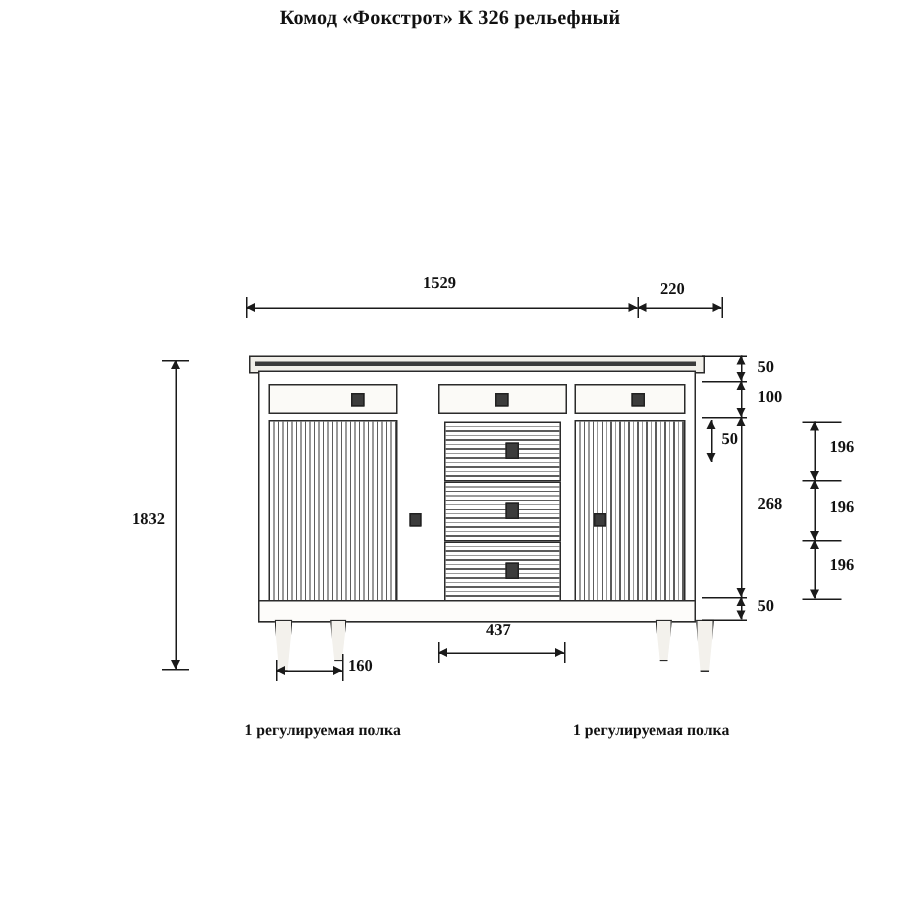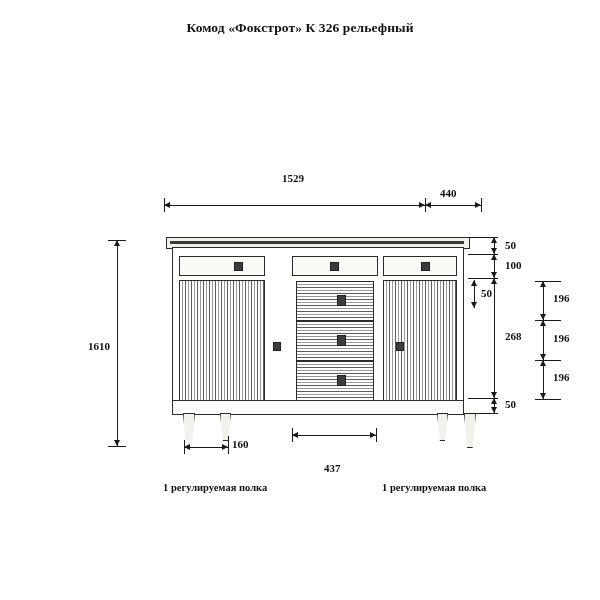--- a/index.html
+++ b/index.html
@@ -14,21 +14,21 @@
     color: #111111;
     overflow: hidden;
   }
   #stage {
     position: relative;
     width: 600px;
     height: 600px;
   }
   .title {
     position: absolute;
-    top: 20px;
+    top: 4px;
     left: 0;
     width: 600px;
     text-align: center;
     font-size: 13.5px;
     font-weight: bold;
     font-family: "Liberation Serif", serif;
     letter-spacing: 0.1px;
   }
 
   
@@ -137,28 +137,28 @@
     height: 0;
   }
 </style>
 </head>
 <body>
 
 <div id="stage">
 
   <div class="title">Комод «Фокстрот» К 326 рельефный</div>
 
-  <div class="lbl" style="left:282px; top:172px;font-family:Liberation Serif, serif;">1529</div>
+  <div class="lbl" style="left:282px; top:183px;font-family:Liberation Serif, serif;">1529</div>
   <div class="hline" style="left:164px; top:205px; width:261px;"></div>
   <div class="arrow left" style="left:164px; top:202px;"></div>
   <div class="arrow right" style="left:419px; top:202px;"></div>
   <div class="vline" style="left:164px; top:198px; height:14px;"></div>
   <div class="vline" style="left:425px; top:198px; height:14px;"></div>
 
-  <div class="lbl" style="left:440px; top:187px;">440</div>
+  <div class="lbl" style="left:440px; top:187px;">220</div>
   <div class="hline" style="left:425px; top:205px; width:56px;"></div>
   <div class="arrow left" style="left:425px; top:202px;"></div>
   <div class="arrow right" style="left:475px; top:202px;"></div>
   <div class="vline" style="left:481px; top:198px; height:14px;"></div>
 
   <div id="cabinet">
 
     <div class="topboard" style="left:166px; top:237px; width:302px; height:10px;"></div>
     <div class="topboard-dark" style="left:170px; top:241px; width:294px; height:3px;"></div>
 
@@ -190,21 +190,21 @@
     <div class="leg legL" style="left:220px; top:413px; width:9px; height:26px;"></div>
     <div class="leg legL" style="left:437px; top:413px; width:9px; height:26px;"></div>
     <div class="leg legL" style="left:464px; top:413px; width:10px; height:33px;"></div>
   </div>
 
   <div class="tickh" style="left:108px; top:240px; width:18px;"></div>
   <div class="tickh" style="left:108px; top:446px; width:18px;"></div>
   <div class="vline" style="left:117px; top:240px; height:206px;"></div>
   <div class="arrow up" style="left:114px; top:240px;"></div>
   <div class="arrow down" style="left:114px; top:440px;"></div>
-  <div class="lbl" style="left:88px; top:340px;">1610</div>
+  <div class="lbl" style="left:88px; top:340px;">1832</div>
 
   <div class="tickh" style="left:468px; top:237px; width:30px;"></div>
   <div class="tickh" style="left:468px; top:254px; width:30px;"></div>
   <div class="tickh" style="left:468px; top:278px; width:30px;"></div>
   <div class="tickh" style="left:468px; top:398px; width:30px;"></div>
   <div class="tickh" style="left:468px; top:413px; width:30px;"></div>
 
   <div class="vline" style="left:494px; top:237px; height:17px;"></div>
   <div class="arrow up" style="left:491px; top:237px;"></div>
   <div class="arrow down" style="left:491px; top:248px;"></div>
@@ -255,18 +255,18 @@
   <div class="hline" style="left:184px; top:447px; width:44px;"></div>
   <div class="arrow left" style="left:184px; top:444px;"></div>
   <div class="arrow right" style="left:222px; top:444px;"></div>
   <div class="lbl" style="left:232px; top:438px;">160</div>
 
   <div class="vline" style="left:292px; top:428px; height:14px;"></div>
   <div class="vline" style="left:376px; top:428px; height:14px;"></div>
   <div class="hline" style="left:292px; top:435px; width:84px;"></div>
   <div class="arrow left" style="left:292px; top:432px;"></div>
   <div class="arrow right" style="left:370px; top:432px;"></div>
-  <div class="lbl" style="left:324px; top:462px;">437</div>
+  <div class="lbl" style="left:324px; top:414px;">437</div>
 
   <div class="note" style="left:163px; top:482px;">1 регулируемая полка</div>
   <div class="note" style="left:382px; top:482px;">1 регулируемая полка</div>
 
 </div>
 
 </body></html>

